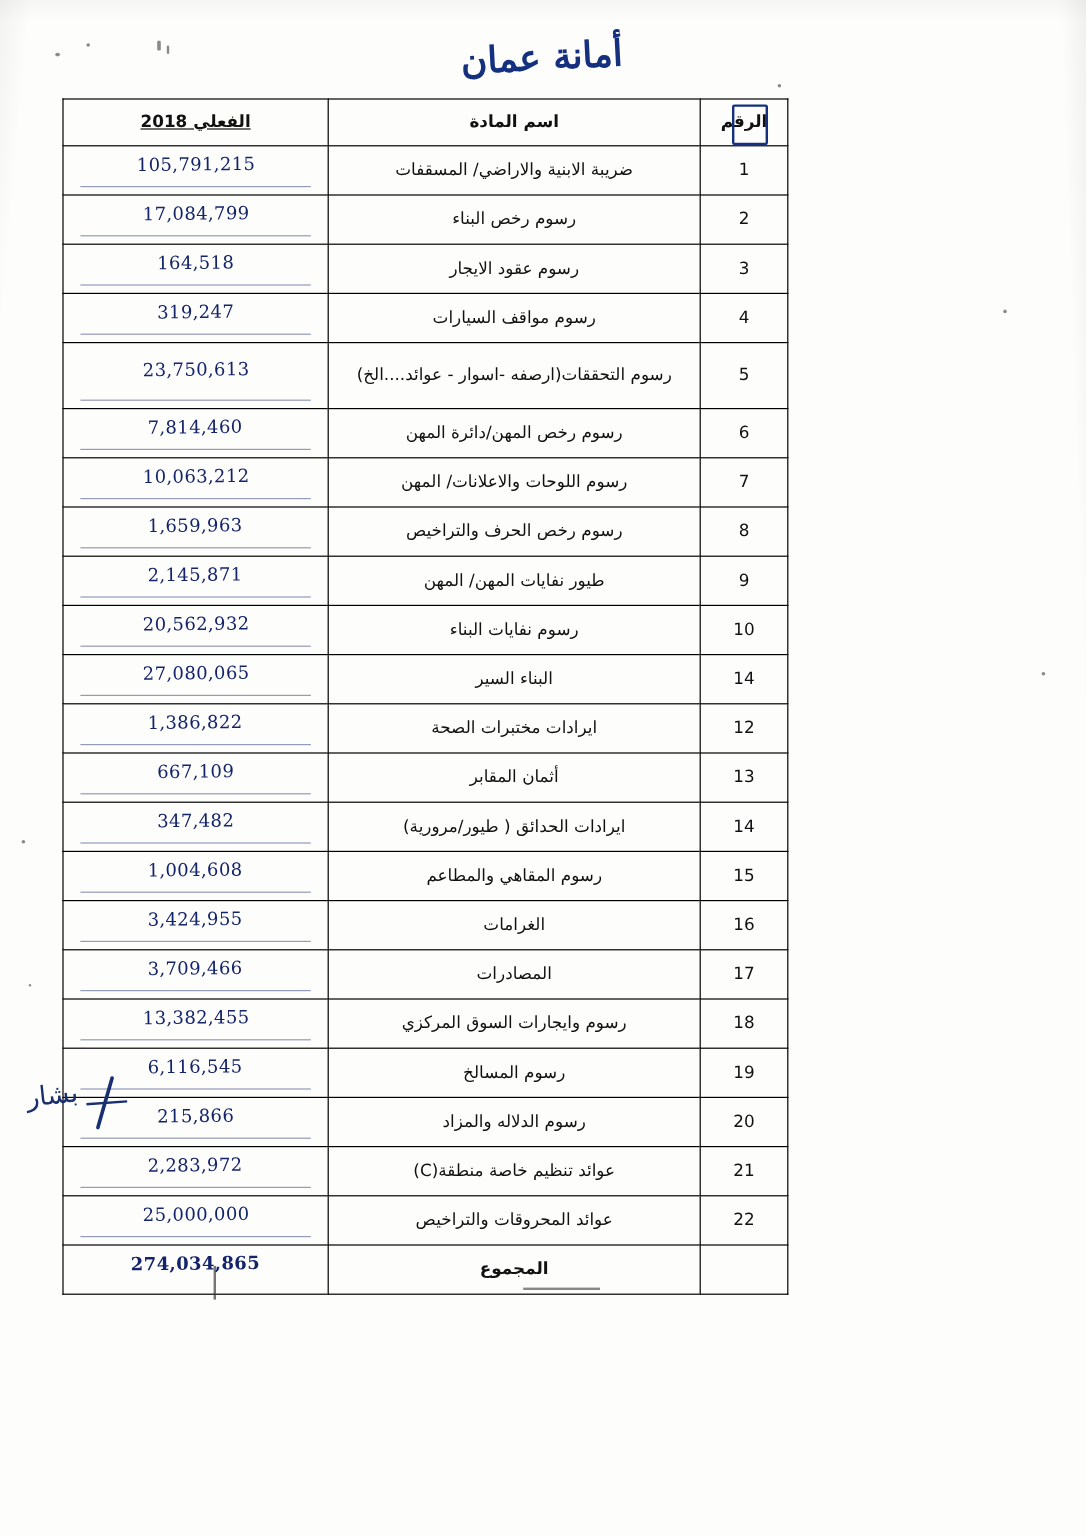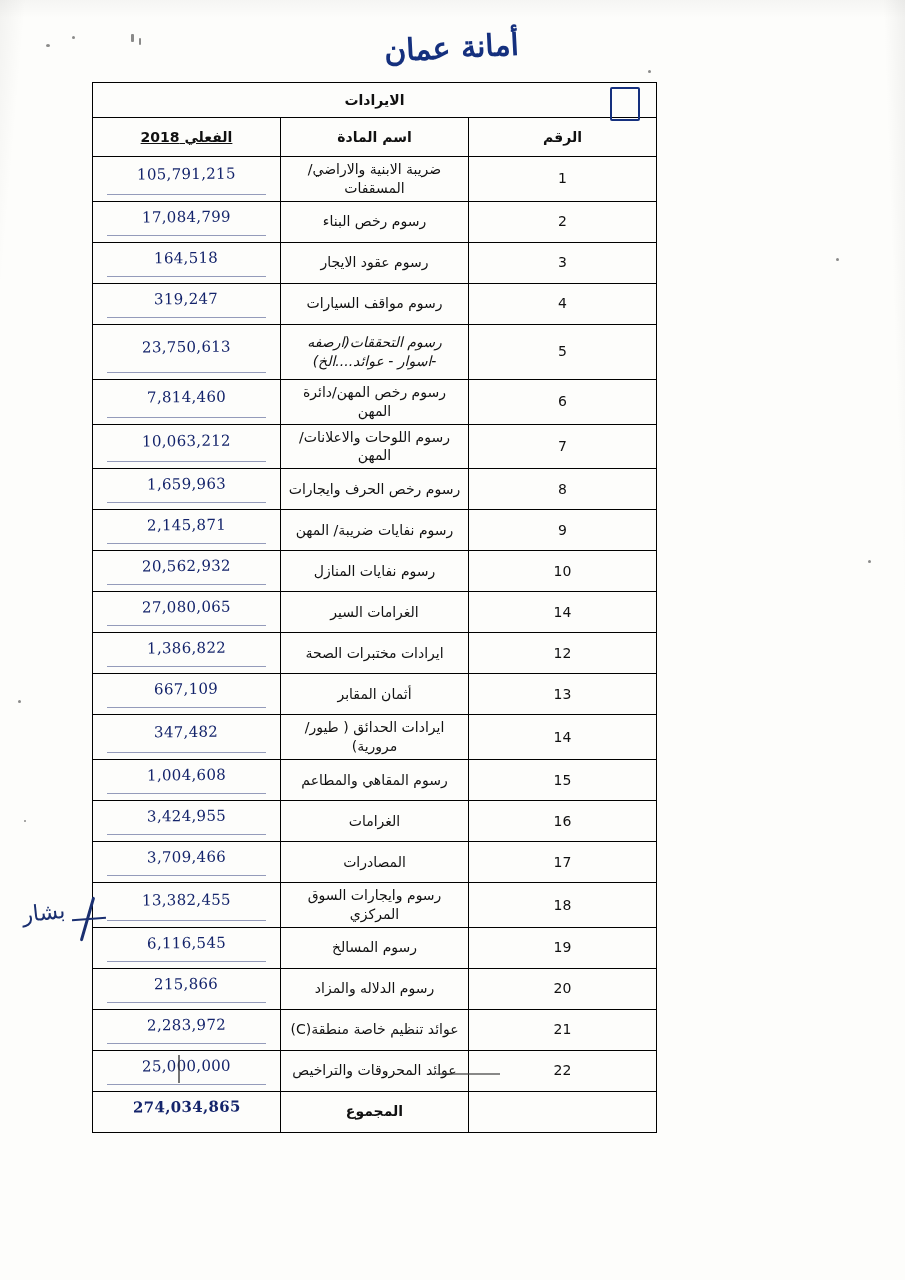--- a/index.html
+++ b/index.html
@@ -164,21 +164,21 @@
     right: 14px;
     bottom: 6px;
     height: 1px;
     background: rgba(20,36,107,.45);
   }
   .col-value.no-rule::after { display: none; }
 
   
   .col-value { border-right: 1px solid #000; text-decoration: underline; }
 
-  .two-line { line-height: 1.45; font-style: italic; }
+  .two-line { line-height: 1.45; }
 </style>
 </head>
 <body>
 
 <div class="scan-bg"></div>
 
 <div class="speck" style="left:46px;top:44px;width:4px;height:3px;"></div>
 <div class="speck" style="left:72px;top:36px;width:3px;height:3px;"></div>
 <div class="speck" style="left:131px;top:34px;width:3px;height:8px;border-radius:1px;"></div>
 <div class="speck" style="left:139px;top:38px;width:2px;height:7px;border-radius:1px;"></div>
@@ -186,23 +186,20 @@
 <div class="speck" style="left:868px;top:560px;width:3px;height:3px;"></div>
 <div class="speck" style="left:18px;top:700px;width:3px;height:3px;"></div>
 <div class="speck" style="left:24px;top:820px;width:2px;height:2px;"></div>
 <div class="speck" style="left:648px;top:70px;width:3px;height:3px;"></div>
 
 <div class="handwriting" id="hw-title">أمانة عمان</div>
 
 <div class="doc-table-wrap">
   <table class="doc-table">
     <tbody>
-      <tr class="title-row">
-        <td colspan="3">الايرادات</td>
-      </tr>
       <tr class="head-row">
         <td class="col-num">الرقم</td>
         <td class="col-item">اسم المادة</td>
         <td class="col-value no-rule">الفعلي 2018</td>
       </tr>
 
       <tr class="body-row">
         <td class="col-num">1</td>
         <td class="col-item">ضريبة الابنية والاراضي/ المسقفات</td>
         <td class="col-value"><span class="amount">105,791,215</span></td>
@@ -232,36 +229,36 @@
         <td class="col-item">رسوم رخص المهن/دائرة المهن</td>
         <td class="col-value"><span class="amount">7,814,460</span></td>
       </tr>
       <tr class="body-row">
         <td class="col-num">7</td>
         <td class="col-item">رسوم اللوحات والاعلانات/ المهن</td>
         <td class="col-value"><span class="amount">10,063,212</span></td>
       </tr>
       <tr class="body-row">
         <td class="col-num">8</td>
-        <td class="col-item">رسوم رخص الحرف وايجارات</td>
+        <td class="col-item">رسوم رخص الحرف والتراخيص</td>
         <td class="col-value"><span class="amount">1,659,963</span></td>
       </tr>
       <tr class="body-row">
         <td class="col-num">9</td>
-        <td class="col-item">رسوم نفايات ضريبة/ المهن</td>
+        <td class="col-item">طيور نفايات المهن/ المهن</td>
         <td class="col-value"><span class="amount">2,145,871</span></td>
       </tr>
       <tr class="body-row">
         <td class="col-num">10</td>
-        <td class="col-item">رسوم نفايات المنازل</td>
+        <td class="col-item">رسوم نفايات البناء</td>
         <td class="col-value"><span class="amount">20,562,932</span></td>
       </tr>
       <tr class="body-row">
         <td class="col-num">14</td>
-        <td class="col-item">الغرامات السير</td>
+        <td class="col-item">البناء السير</td>
         <td class="col-value"><span class="amount">27,080,065</span></td>
       </tr>
       <tr class="body-row">
         <td class="col-num">12</td>
         <td class="col-item">ايرادات مختبرات الصحة</td>
         <td class="col-value"><span class="amount">1,386,822</span></td>
       </tr>
       <tr class="body-row">
         <td class="col-num">13</td>
         <td class="col-item">أثمان المقابر</td>

